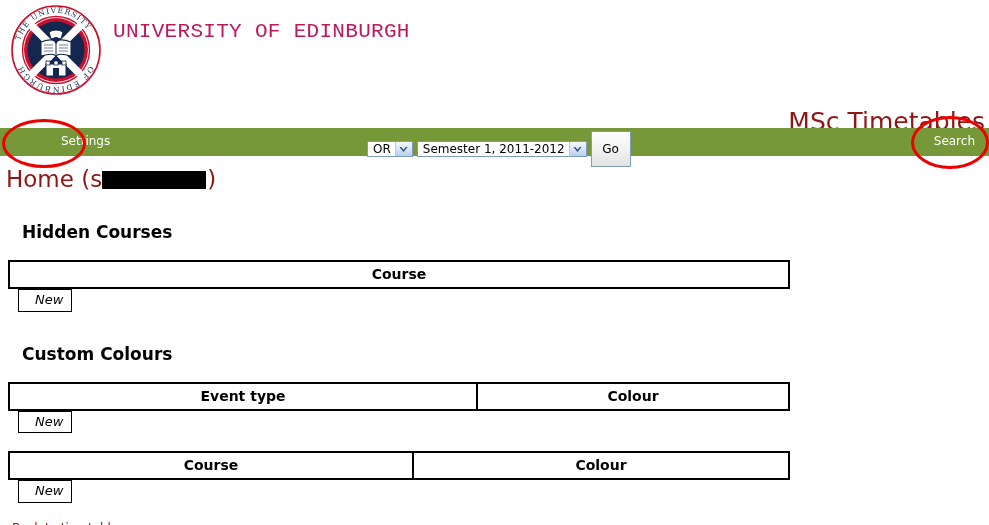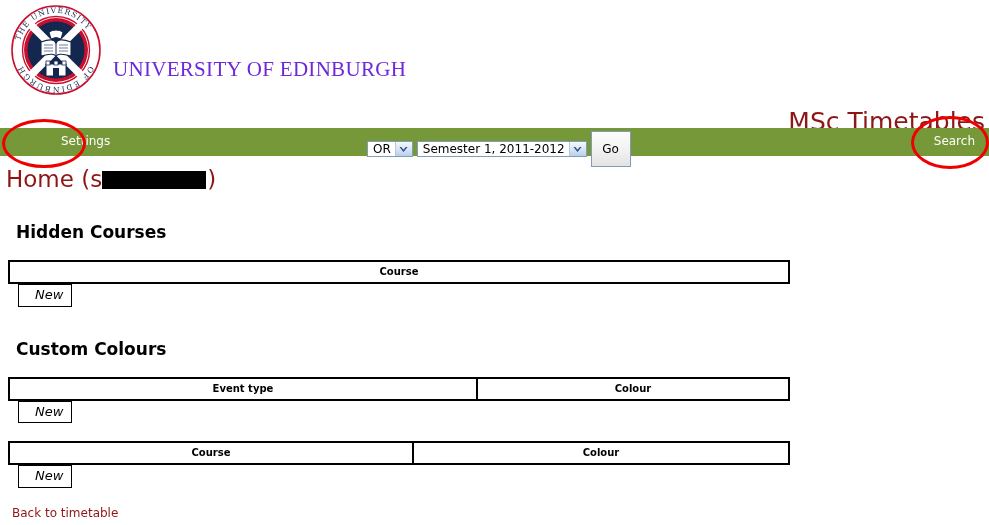--- a/index.html
+++ b/index.html
@@ -28,27 +28,26 @@
     top: 2px;
     width: 96px;
     height: 96px;
   }
   #brand {
     position: absolute;
     left: 113px;
     top: 20px;
   }
   #uni-line {
-    font-family: Liberation Serif, serif;
+    font-family: Liberation Mono, monospace;
     font-size: 21px;
     letter-spacing: 0.3px;
-    color: #6d28d9;
+    color: #be185d;
     line-height: 1.12;
     white-space: nowrap;
-    margin-top: 38px;
   }
   #school-line {
     font-family: "DejaVu Sans", "Liberation Sans", sans-serif;
     font-size: 23px;
     color: #e8174a;
     line-height: 1.25;
     margin-top: 3px;
     white-space: nowrap;
   }
   #msc-title {
@@ -180,36 +179,36 @@
     background: #000000;
     vertical-align: -2px;
     margin: 0 1px 0 0;
   }
 
   h2.section-title {
     margin: 0;
     font-size: 17px;
     font-weight: bold;
     color: #000000;
-    padding-left: 16px;
+    padding-left: 22px;
   }
   #hidden-courses-title { margin-top: 31px; }
   #custom-colours-title { margin-top: 32px; }
 
   .data-table {
     border: 2px solid #000000;
     border-collapse: collapse;
     box-sizing: border-box;
     margin-left: 8px;
     width: 782px;
     background: #ffffff;
   }
   .data-table th {
     border: 2px solid #000000;
-    font-size: 10px;
+    font-size: 14px;
     font-weight: bold;
     text-align: center;
     padding: 4px 0 5px 0;
     font-family: "DejaVu Sans", "Liberation Sans", sans-serif;
   }
   .tbl-wrap { position: relative; }
   #hidden-courses-table { margin-top: 18px; }
   #event-type-table { margin-top: 18px; padding-left: 12px; }
   #course-colour-table { margin-top: 18px; }
 

